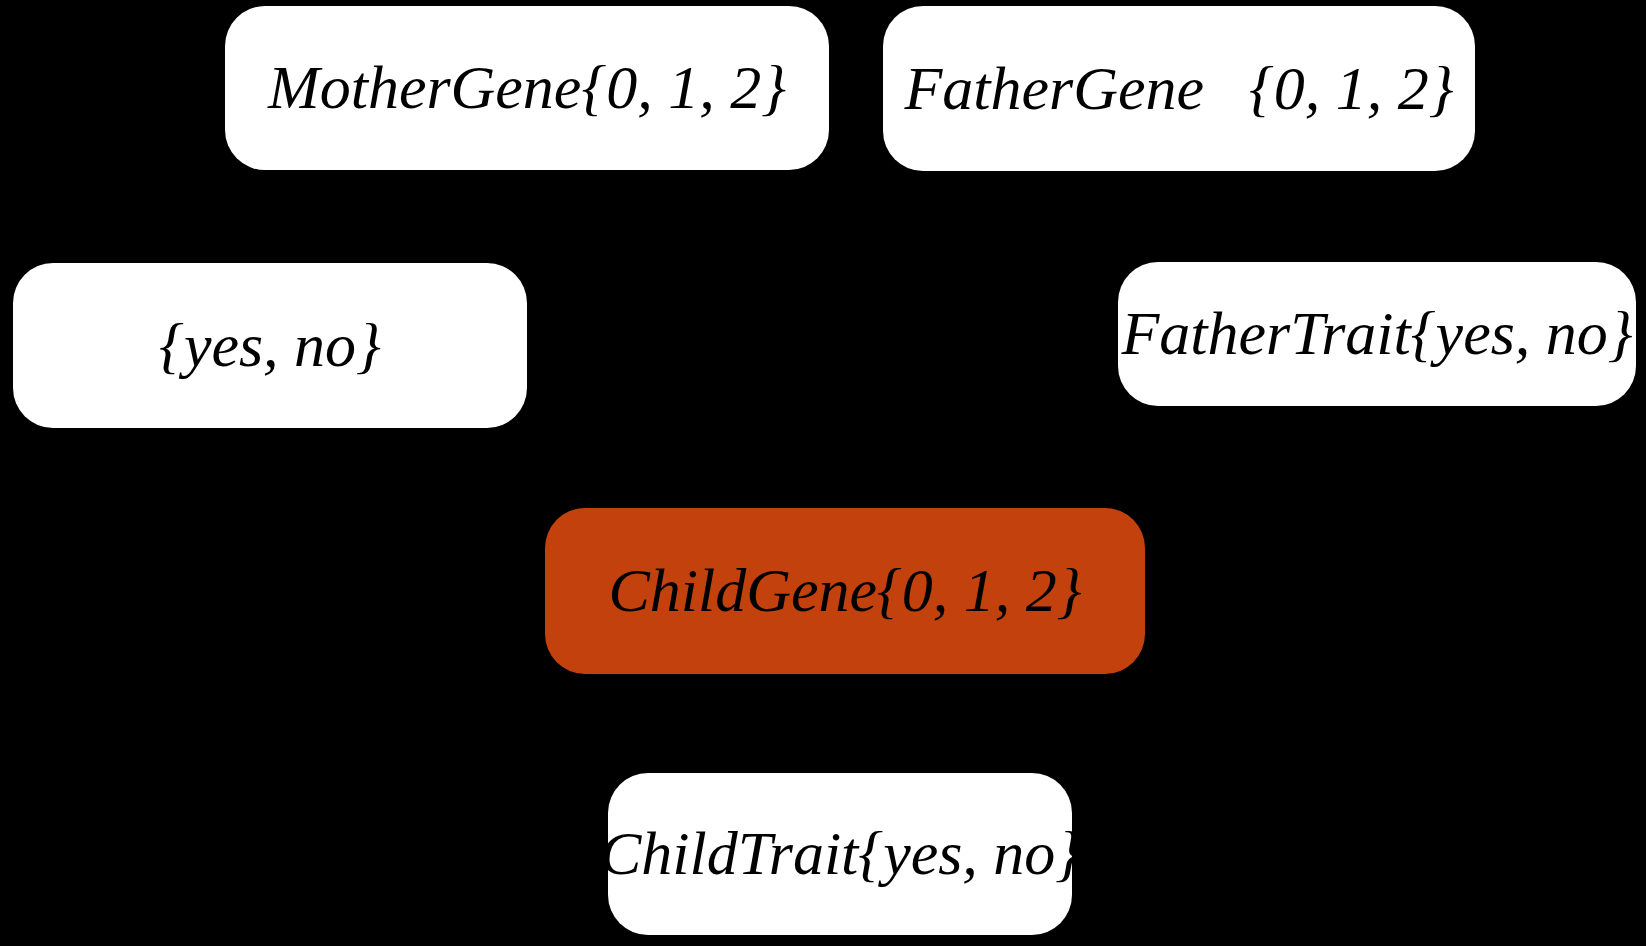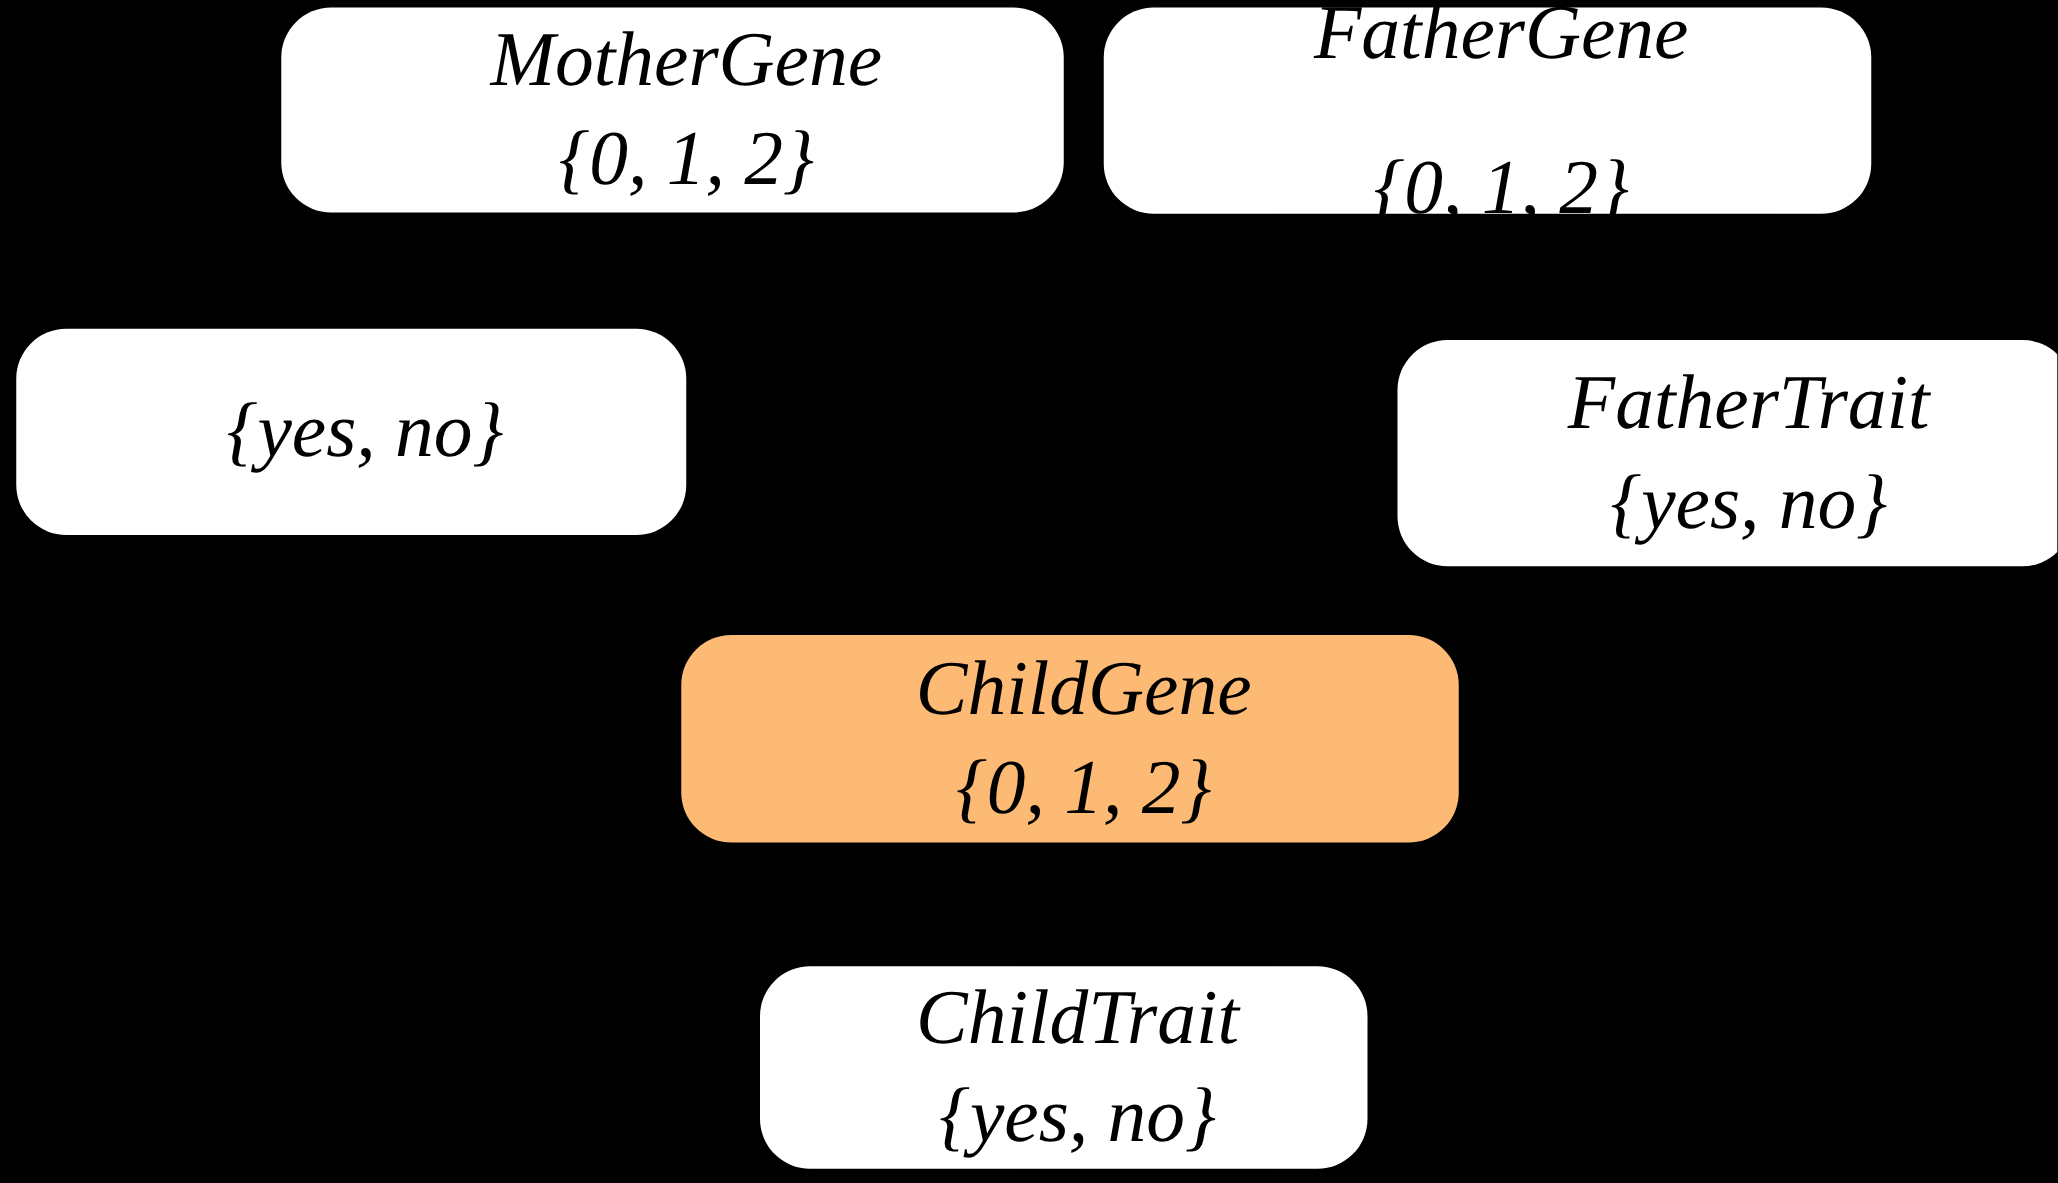--- a/index.html
+++ b/index.html
@@ -12,55 +12,54 @@
     width: 1646px;
     height: 946px;
     background: #000000;
     overflow: hidden;
   }
   .node {
     position: absolute;
     background: #ffffff;
     border-radius: 40px;
     display: flex;
-    flex-direction: column;
+    flex-direction: row;
     align-items: center;
     justify-content: center;
     text-align: center;
     font-family: "Liberation Serif", "DejaVu Serif", serif;
     font-style: italic;
     color: #000000;
     font-size: 62px;
     line-height: 1.28;
-    padding-left: 22px;
   }
   .node-label, .node-domain {
     white-space: nowrap;
   }
 </style>
 </head>
 <body>
 
 <div class="canvas" style="background: rgb(0, 0, 0);">
     <div class="node" style="left: 225px; top: 6px; width: 604px; height: 164px; background: rgb(255, 255, 255); color: rgb(0, 0, 0);">
       <div class="node-label">MotherGene</div>
       <div class="node-domain">{0, 1, 2}</div>
     </div>
     <div class="node" style="left: 883px; top: 6px; width: 592px; height: 165px; background: rgb(255, 255, 255); color: rgb(0, 0, 0); gap: 45px;">
       <div class="node-label">FatherGene</div>
       <div class="node-domain">{0, 1, 2}</div>
     </div>
     <div class="node" style="left: 13px; top: 263px; width: 514px; height: 165px; background: rgb(255, 255, 255); color: rgb(0, 0, 0);">
       <div class="node-domain">{yes, no}</div>
     </div>
-    <div class="node" style="left: 1118px; top: 262px; width: 518px; height: 181px; background: rgb(255, 255, 255); color: rgb(0, 0, 0); margin-top: 10px;">
+    <div class="node" style="left: 1118px; top: 262px; width: 518px; height: 144px; background: rgb(255, 255, 255); color: rgb(0, 0, 0);">
       <div class="node-label">FatherTrait</div>
       <div class="node-domain">{yes, no}</div>
     </div>
-    <div class="node" style="left: 545px; top: 508px; width: 600px; height: 166px; background: #fdba74; color: rgb(0, 0, 0);">
+    <div class="node" style="left: 545px; top: 508px; width: 600px; height: 166px; background: #c2410c; color: rgb(0, 0, 0);">
       <div class="node-label">ChildGene</div>
       <div class="node-domain">{0, 1, 2}</div>
     </div>
     <div class="node" style="left: 608px; top: 773px; width: 464px; height: 162px; background: rgb(255, 255, 255); color: rgb(0, 0, 0);">
       <div class="node-label">ChildTrait</div>
       <div class="node-domain">{yes, no}</div>
     </div>
   </div>
 
 </body></html>

